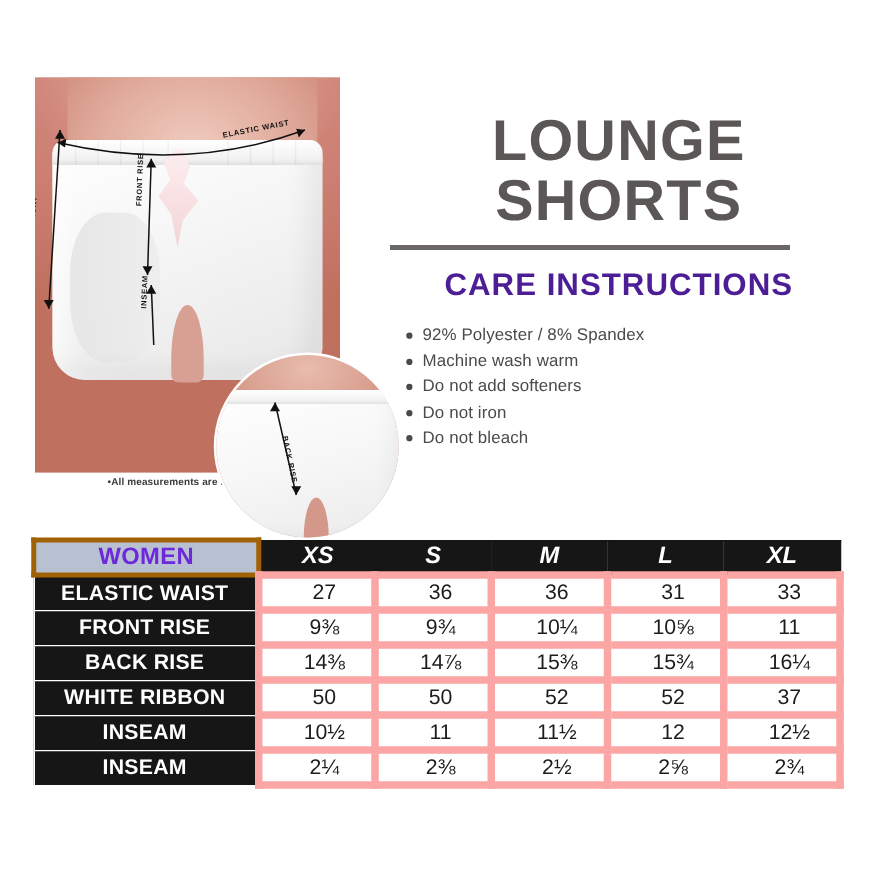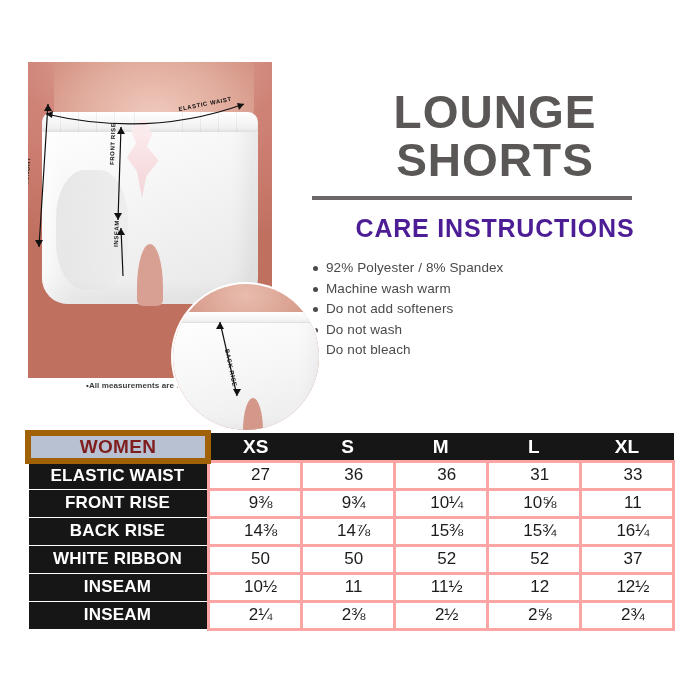--- a/index.html
+++ b/index.html
@@ -180,21 +180,21 @@
     width: 390px;
     text-align: center;
     font-family: "Liberation Sans", sans-serif;
     font-weight: 700;
     font-size: 25px;
     letter-spacing: .8px;
     color: #4c1d95;
   }
   #care-list {
     position: absolute;
-    left: 312px; top: 258px;
+    left: 324px; top: 258px;
     list-style: none;
   }
   #care-list li {
     position: relative;
     padding-left: 14px;
     font-size: 13.5px;
     line-height: 20.5px;
     color: #4a4a4a;
     letter-spacing: .1px;
     white-space: nowrap;
@@ -217,47 +217,48 @@
     table-layout: fixed;
   }
   #size-table td, #size-table th {
     height: 28px;
     text-align: center;
     vertical-align: middle;
     font-family: "Liberation Sans", sans-serif;
   }
   .corner-cell {
     background: #b7c1d2;
-    color: #7f1d1d;
+    color: #6d28d9;
     font-weight: 700;
     font-size: 19px;
     letter-spacing: .3px;
     width: 180px;
-    border: 6px solid #a16207;
+    border: 4px solid #a16207;
   }
   .size-head {
     background: #161616;
     color: #ffffff;
     font-weight: 700;
     font-size: 19px;
     border: 1px solid #161616;
+    font-style: italic;
   }
   .row-label {
     background: #161616;
     color: #ffffff;
     font-weight: 700;
     font-size: 17px;
     letter-spacing: .2px;
     border: 1px solid #ffffff;
   }
   .val-cell {
     background: #ffffff;
     color: #1c1c1c;
     font-size: 17px;
-    border: 3px solid #fca5a5;
+    border: 6px solid #fca5a5;
     padding-left: 12px;
   }
 </style>
 </head>
 <body>
 
 <div id="page">
 
   <div id="photo-panel">
 
@@ -328,21 +329,21 @@
     <div class="main-title">LOUNGE</div>
     <div class="main-title">SHORTS</div>
   </div>
   <div id="divider"></div>
   <div id="care-title">CARE INSTRUCTIONS</div>
 
   <ul id="care-list">
     <li>92% Polyester / 8% Spandex</li>
     <li>Machine wash warm</li>
     <li>Do not add softeners</li>
-    <li>Do not wash</li>
+    <li>Do not iron</li>
     <li>Do not bleach</li>
   </ul>
 
   <table id="size-table">
     <thead>
       <tr>
         <th class="corner-cell">WOMEN</th>
         <th class="size-head">XS</th>
         <th class="size-head">S</th>
         <th class="size-head">M</th>

